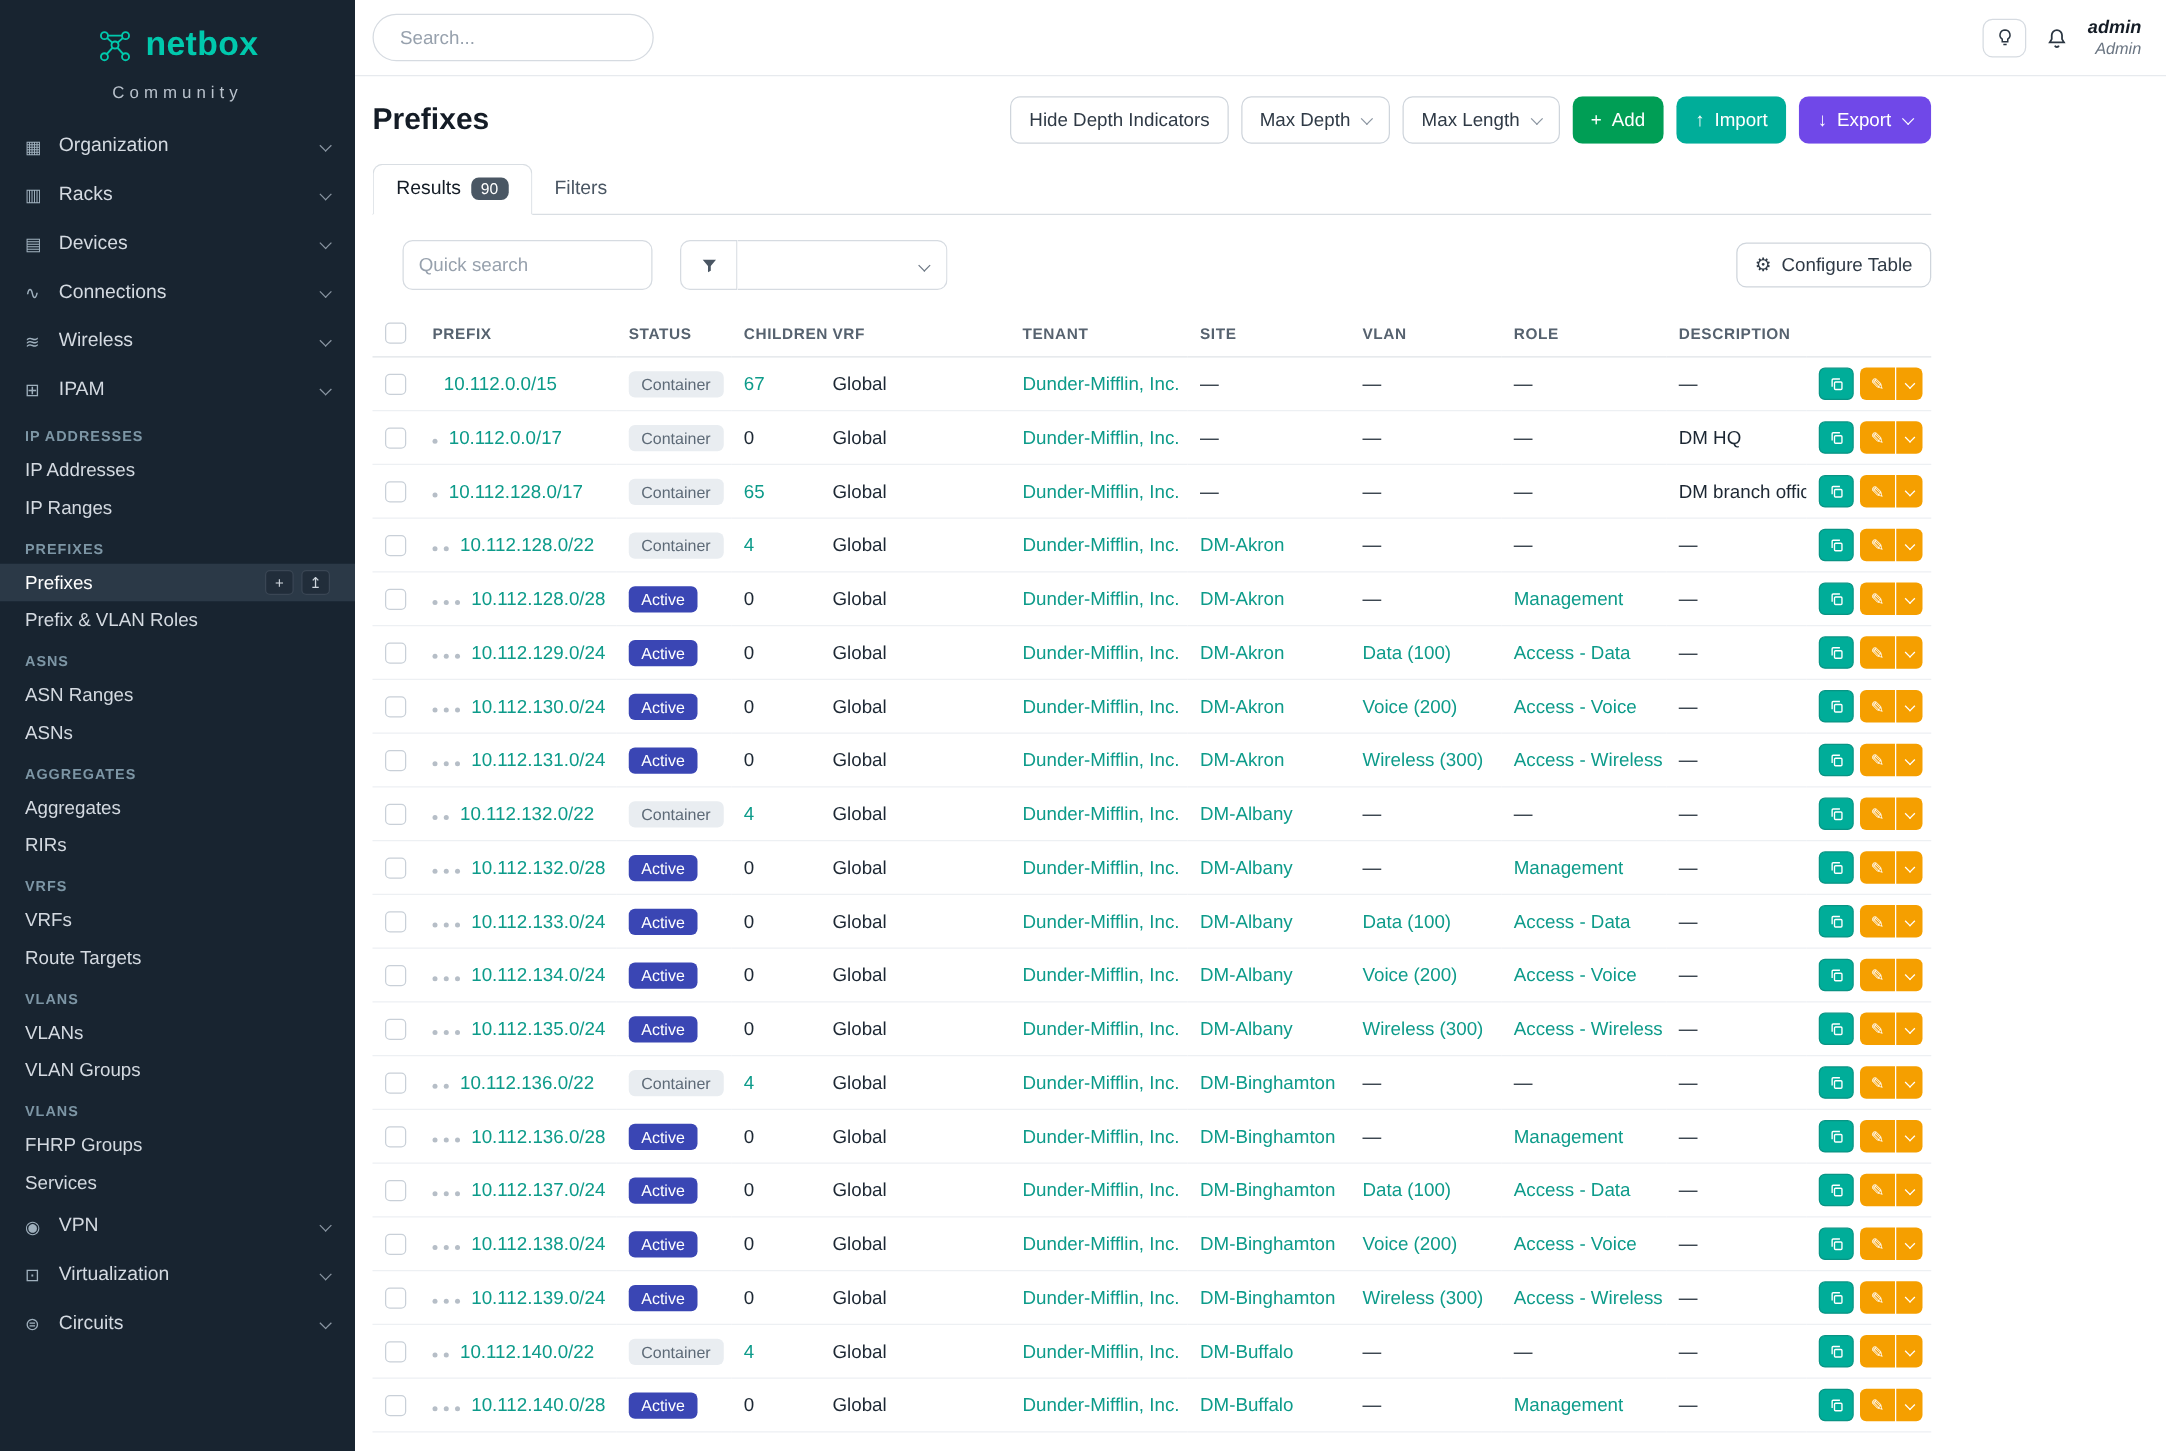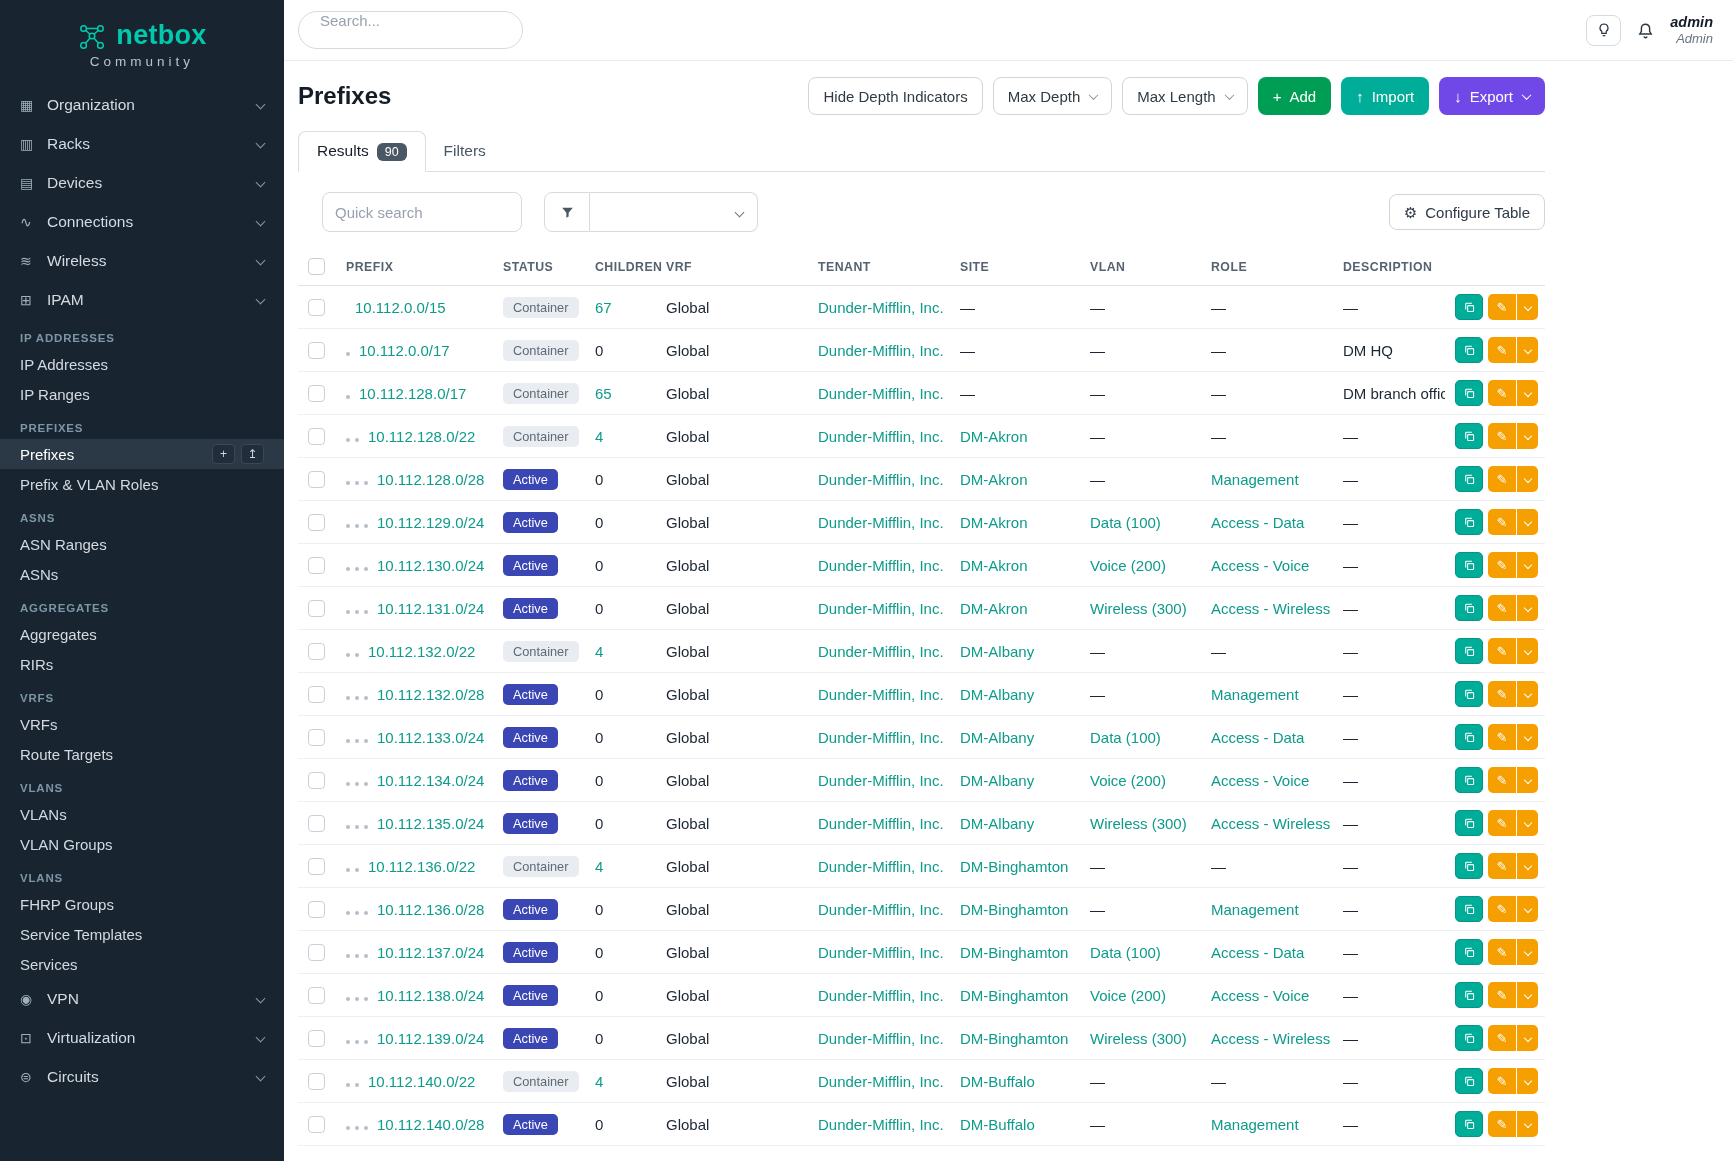--- a/index.html
+++ b/index.html
@@ -5,36 +5,36 @@
   * { box-sizing: border-box; margin: 0; padding: 0; }
   html,body { width:1733px; height:1161px; overflow:hidden; }
   body { font-family:"Liberation Sans", sans-serif; background:#fff; color:#1b2430; font-size:15px; }
   .app { display:flex; width:100%; height:100%; }
 
   
   .sidebar { width:284px; min-width:284px; background:#182430; color:#d4dae1; overflow:hidden; display:flex; flex-direction:column; }
   .brand { padding:20px 0 4px; text-align:center; }
   .brand-row { display:flex; align-items:center; justify-content:center; gap:9px; }
   .brand-name { color:#00c9ad; font-size:27px; font-weight:bold; letter-spacing:.3px; }
-  .brand-sub { color:#b9c2cc; font-size:13.5px; letter-spacing:4px; margin-top:3px; }
+  .brand-sub { color:#b9c2cc; font-size:13.5px; letter-spacing:4px; margin-top:15px; }
   .nav { margin-top:12px; }
   .nav-item { display:flex; align-items:center; height:39px; padding:0 20px; font-size:15.5px; color:#d4dae1; cursor:pointer; }
   .nicon { width:27px; color:#9fb0bd; font-size:14px; }
   .nav-item .chev, .sub-chev { margin-left:auto; }
   .chev { width:7px; height:7px; border-right:1.7px solid #8b97a3; border-bottom:1.7px solid #8b97a3; transform:rotate(45deg); display:inline-block; }
   .section-head { padding:13px 20px 5px; font-size:11.5px; letter-spacing:.07em; color:#7d96a5; font-weight:bold; }
   .sub-link { display:flex; align-items:center; height:30px; padding:0 20px; font-size:15px; color:#d4dae1; cursor:pointer; }
   .sub-link.active { background:#2b3947; color:#fff; }
   .mini-btns { margin-left:auto; display:flex; gap:6px; }
   .mini-btn { width:23px; height:20px; background:#212d3a; border:1px solid #3a4654; border-radius:4px; color:#cfd6dd; font-size:12px; display:flex; align-items:center; justify-content:center; cursor:pointer; }
 
   
   .main { flex:1; display:flex; flex-direction:column; overflow:hidden; }
   .topbar { height:61px; min-height:61px; border-bottom:1px solid #e7eaee; display:flex; align-items:center; padding:0 20px 0 14px; background:#fff; }
-  .search-box { width:225px; height:38px; border:1px solid #d6dbe1; border-radius:19px; display:flex; align-items:flex-start; padding:0 12px; gap:9px; color:#8a94a0; background:#fff; }
+  .search-box { width:225px; height:38px; border:1px solid #d6dbe1; border-radius:19px; display:flex; align-items:center; padding:0 12px; gap:9px; color:#8a94a0; background:#fff; }
   .search-box input { border:none; outline:none; flex:1; font-size:15px; font-family:inherit; color:#39434f; background:transparent; }
   .search-box input::placeholder { color:#97a1ad; }
   .top-right { margin-left:auto; display:flex; align-items:center; gap:15px; }
   .icon-btn { width:35px; height:31px; border:1px solid #d6dbe1; border-radius:8px; display:flex; align-items:center; justify-content:center; background:#fff; cursor:pointer; color:#2b3642; }
   .bell-wrap { color:#2b3642; display:flex; cursor:pointer; }
   .user-block { text-align:right; line-height:1.25;font-style:italic; }
   .user-name { font-weight:bold; font-size:14.5px; color:#141c26; }
   .user-role { font-size:13px; color:#6a7582; }
 
   
@@ -182,23 +182,20 @@
         <div class="section-head">VLANS</div>
         <div class="sub-link">
           <span>VLANs</span>
         </div>
         <div class="sub-link">
           <span>VLAN Groups</span>
         </div>
         <div class="section-head">VLANS</div>
         <div class="sub-link">
           <span>FHRP Groups</span>
-        </div>
-        <div class="sub-link">
-          <span>Service Templates</span>
         </div>
         <div class="sub-link">
           <span>Services</span>
         </div>
         <div class="nav-item">
           <span class="nicon">◉</span>
           <span>VPN</span>
           <span class="chev"></span>
         </div>
         <div class="nav-item">

